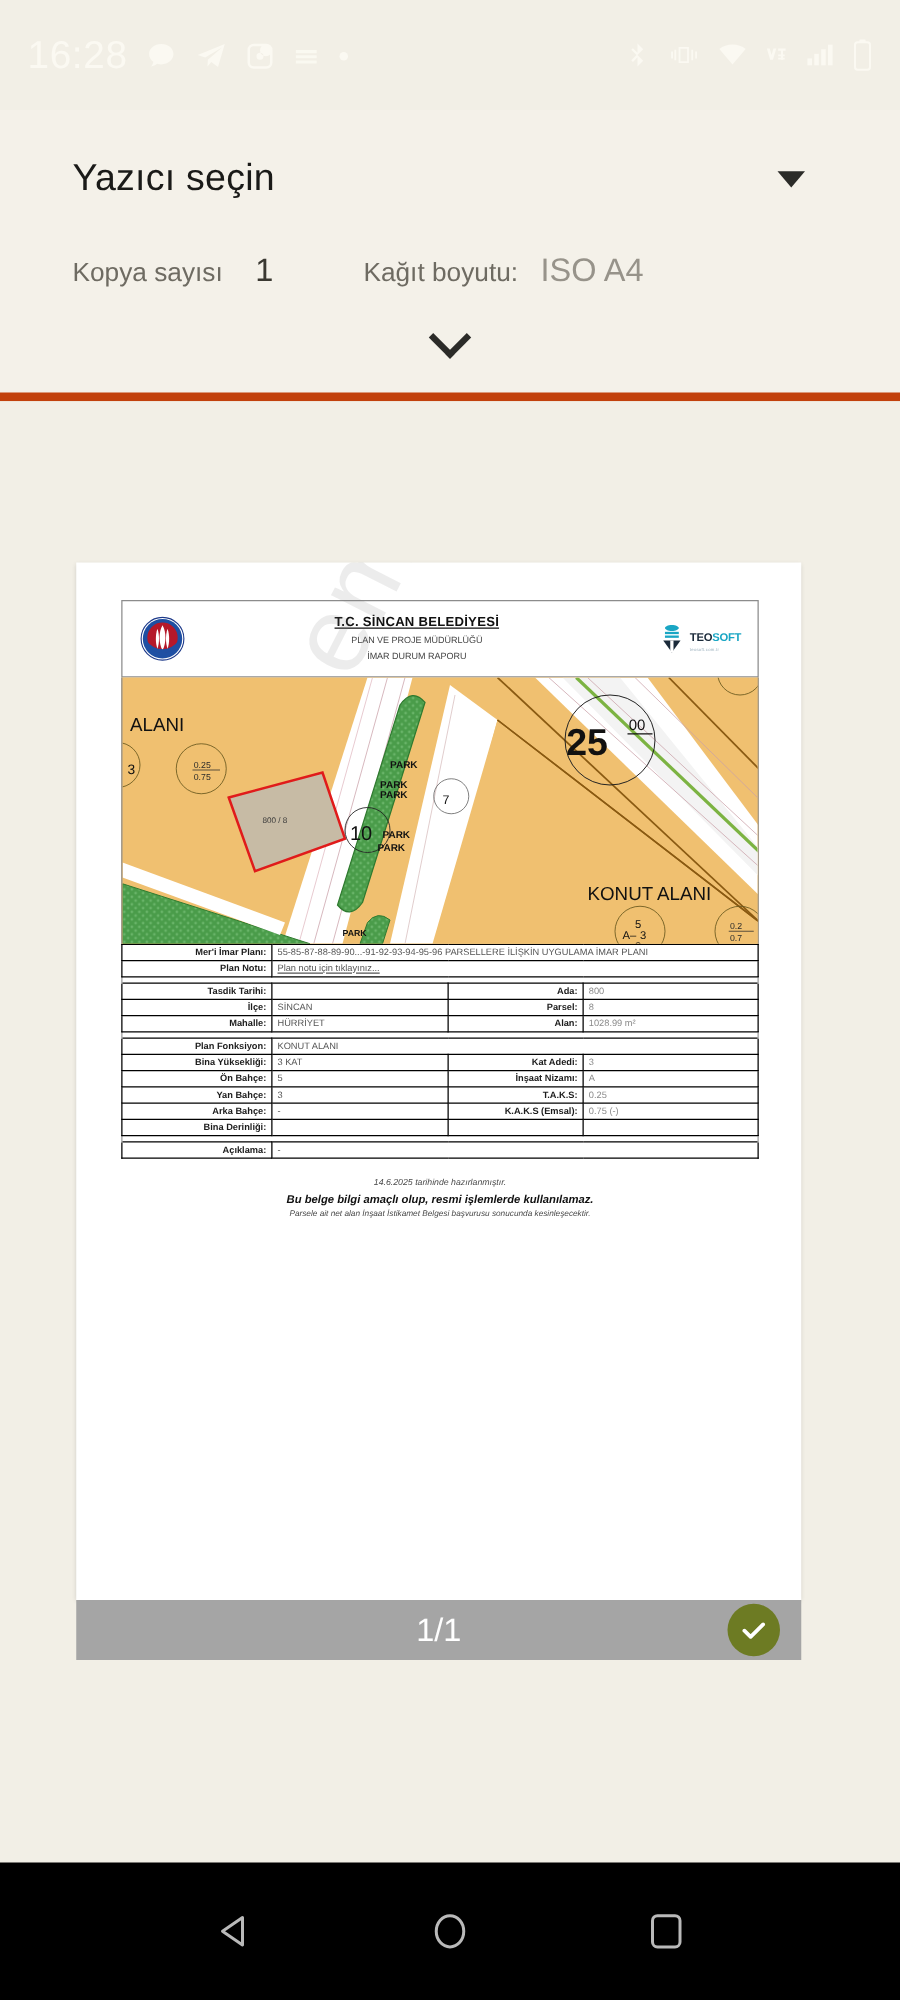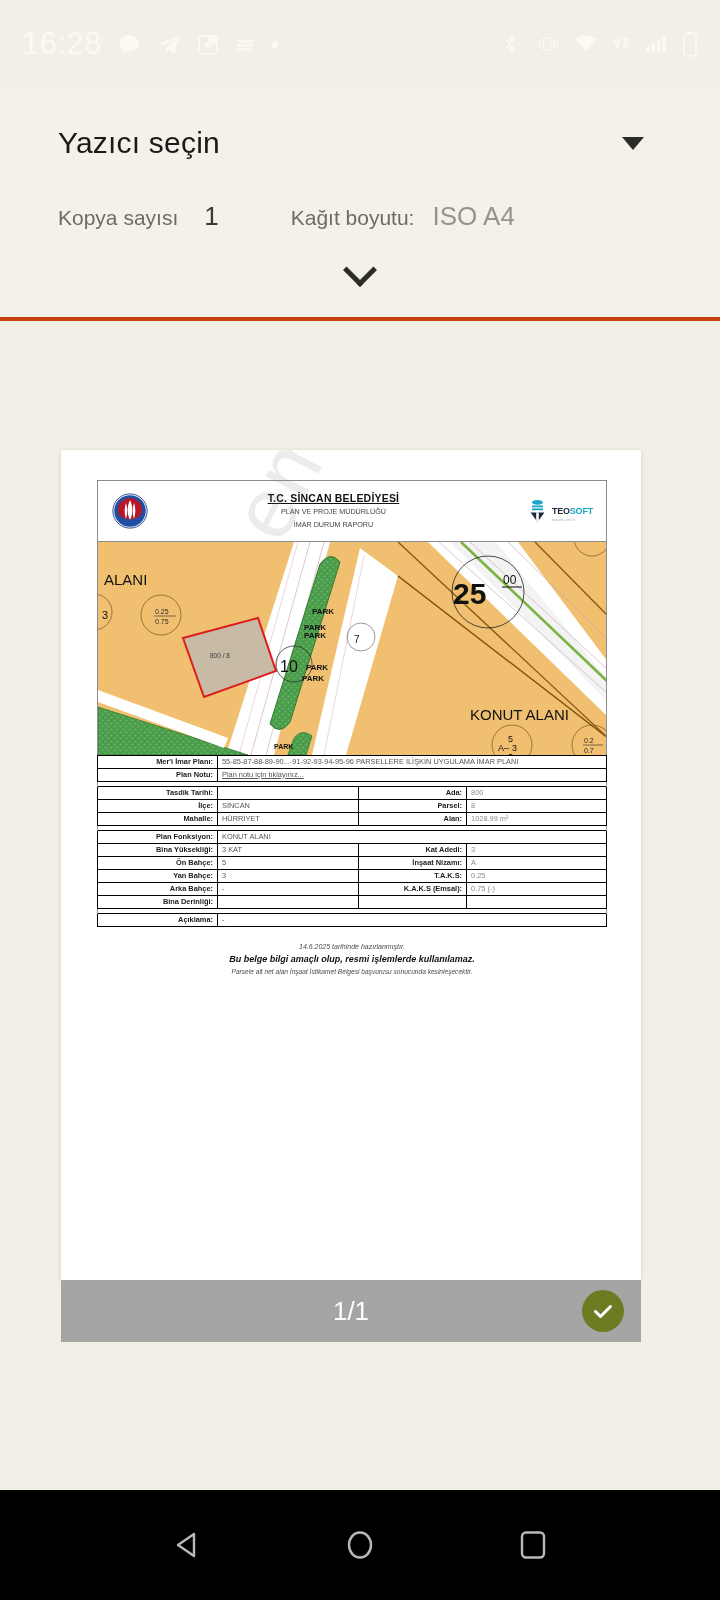--- a/index.html
+++ b/index.html
@@ -23,21 +23,21 @@
   }
   .sb-left { display: flex; align-items: center; gap: 14px; flex: 1; }
   .sb-right { display: flex; align-items: center; gap: 13px; }
   .sbicon { fill: #fbf9f2; display: block; }
   .sb-left .sbicon { margin-top: 2px; }
 
   
   .print-panel {
     position: absolute; top: 88px; left: 0; width: 720px; height: 233px;
     background: #f4f1e9;
-    border-bottom: 4px solid #c2410c;
+    border-bottom: 7px solid #c2410c;
   }
   .printer-row {
     position: absolute; top: 38px; left: 0; width: 720px;
     display: flex; align-items: center; padding: 0 58px 0 58px;
   }
   .printer-name {
     font-size: 30px; color: #1a1a18; font-weight: 400; letter-spacing: 0.2px;
   }
   .printer-caret {
     margin-left: auto; margin-right: 18px;
@@ -135,21 +135,21 @@
     position: absolute; top: 60px; left: 150px;
     font-size: 86px; color: rgba(120,120,120,0.14);
     transform: rotate(-63deg); transform-origin: left top;
     white-space: nowrap; pointer-events: none; letter-spacing: 1px;
     font-family: "Liberation Sans", sans-serif;
   }
 
   
   .pagebar {
     position: absolute; top: 959px; left: 61px;
-    width: 580px; height: 62px; background: #a5a5a5;
+    width: 580px; height: 48px; background: #a5a5a5;
     display: flex; align-items: center; justify-content: center;
   }
   .pagebar-label { color: #ffffff; font-size: 26px; }
   .confirm-btn {
     position: absolute; right: 17px; top: 50%; transform: translateY(-50%);
     width: 42px; height: 42px; border-radius: 50%;
     background: #6d7b23; display: flex; align-items: center; justify-content: center;
   }
 
   

